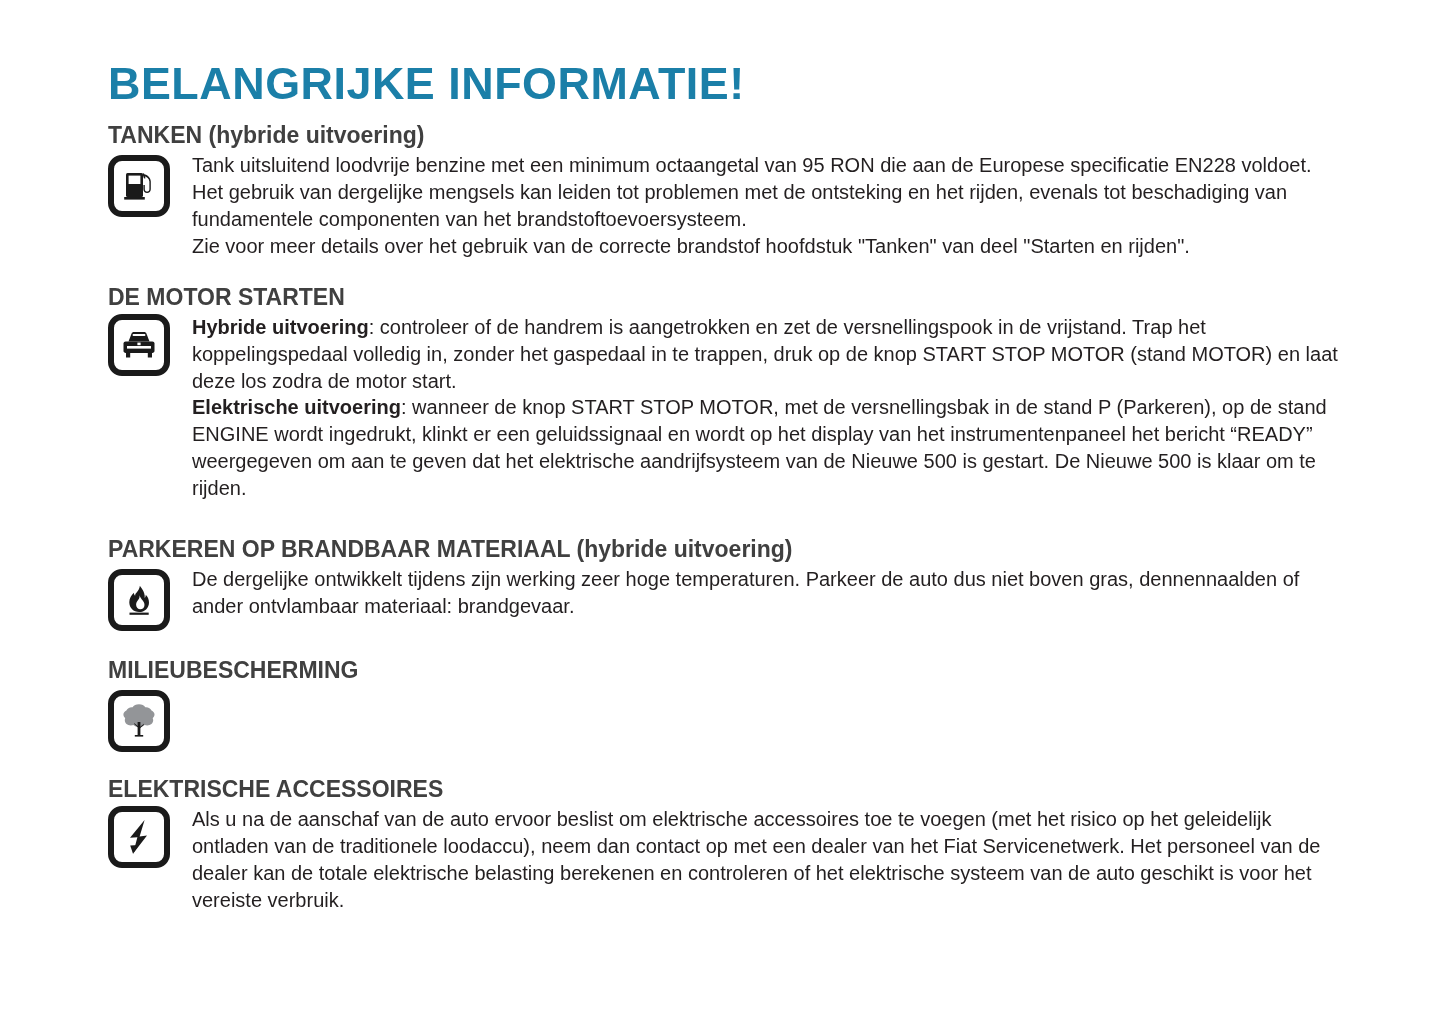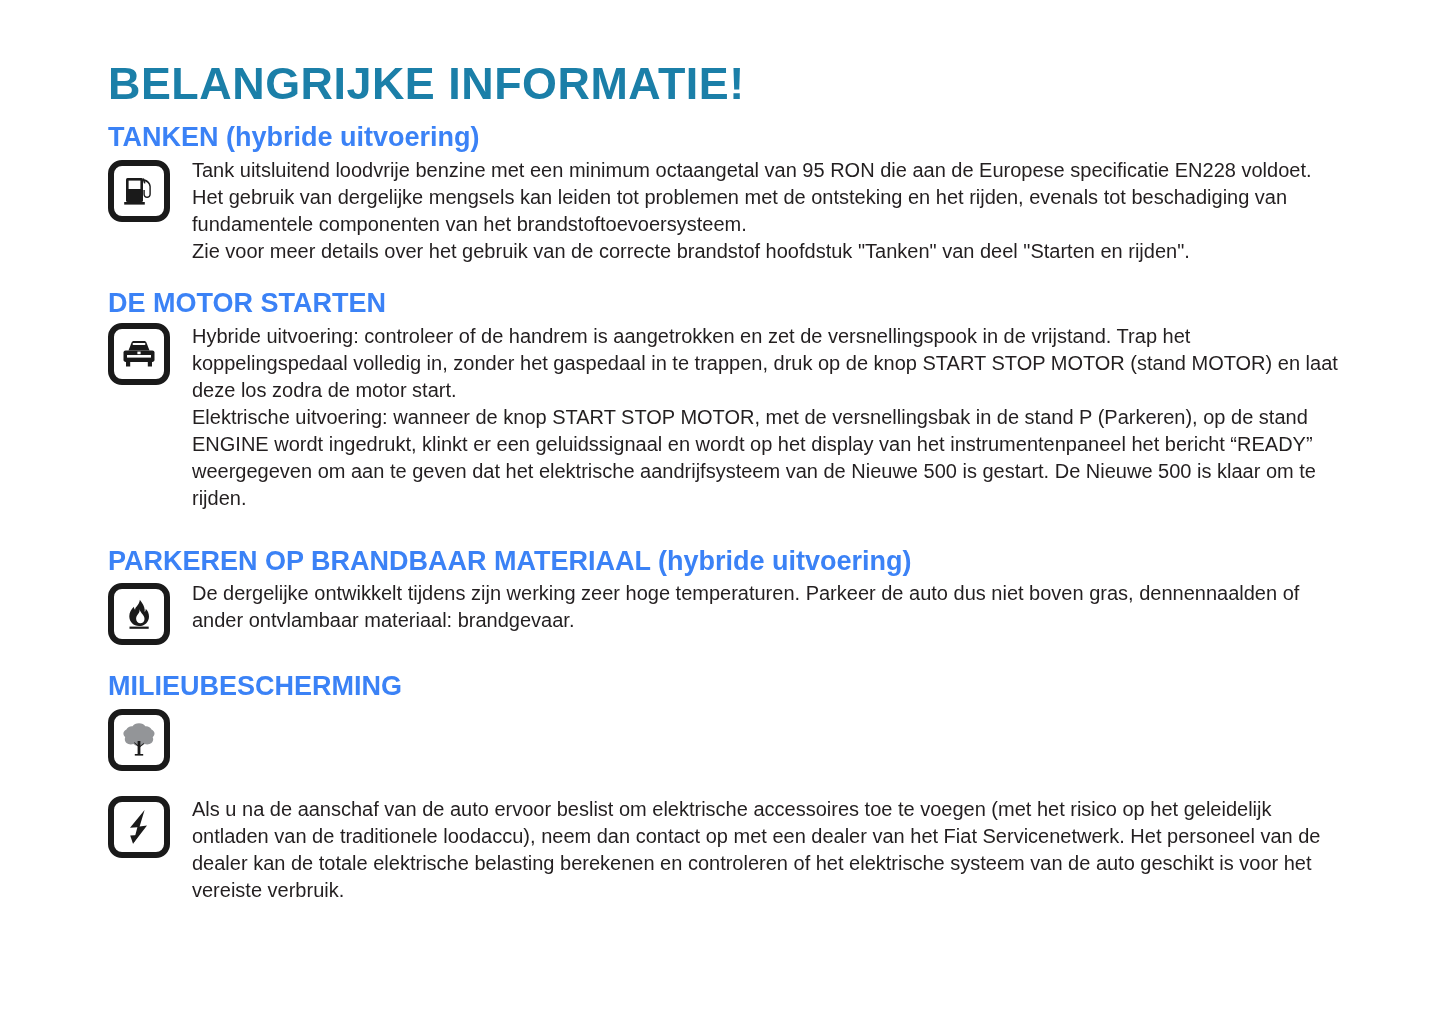--- a/index.html
+++ b/index.html
@@ -30,22 +30,22 @@
     margin: 0 0 16px 0;
     font-family: "Liberation Sans", sans-serif;
     transform: scaleX(1.02);
     transform-origin: left center;
     white-space: nowrap;
   }
   .section {
     margin-bottom: 6px;
   }
   .section-heading {
-    color: #3b82f6;
-    font-size: 27px;
+    color: #404040;
+    font-size: 23px;
     font-weight: bold;
     line-height: 1.18;
     margin: 0 0 2px 0;
     white-space: nowrap;
   }
   .section-body {
     display: flex;
     align-items: flex-start;
   }
   .icon-box {
@@ -70,21 +70,21 @@
     padding-top: 1px;
   }
   .para {
     font-size: 20px;
     line-height: 1.345;
     margin: 0;
     color: #231f20;
     text-align: left;
   }
   .para b {
-    font-weight: normal;
+    font-weight: bold;
   }
   
   .sec-tanken { margin-top: 14px; }
   .sec-motor { margin-top: 24px; }
   .sec-motor .para + .para { margin-top: 0; }
   .sec-parkeren { margin-top: 34px; }
   .sec-milieu { margin-top: 26px; }
   .sec-accessoires { margin-top: 24px; }
   .sec-parkeren .section-body,
   .sec-milieu .section-body {
@@ -174,20 +174,21 @@
             <path d="M19.0 24.5 l0.6 0.8 l4.4 -3.6 l-0.3 1.2 l-4.5 4.0 z" fill="#1a1a1a"></path>
             <path d="M19.0 23.6 l-0.6 0.9 l-4.3 -3.5 l0.3 1.2 l4.5 4.0 z" fill="#1a1a1a"></path>
             <rect x="14.8" y="33.0" width="8.4" height="1.6" fill="#1a1a1a"></rect>
           </g>
         </svg>
       </div>
     </div>
   </div>
 
   <div class="section sec-accessoires">
+    <div class="section-heading">ELEKTRISCHE ACCESSOIRES</div>
     <div class="section-body">
       <div class="icon-box icon-mid">
         <svg width="28" height="38" viewBox="0 0 28 38" aria-hidden="true">
           <g fill="#1a1a1a">
             <path d="M19.6 2.0 L5.0 19.8 L12.4 19.2 L8.0 35.8 L22.0 17.6 L14.6 18.4 Z"></path>
             <path d="M8.0 35.8 L5.2 27.6 L13.6 27.0 Z"></path>
           </g>
         </svg>
       </div>
       <div class="para-block">

